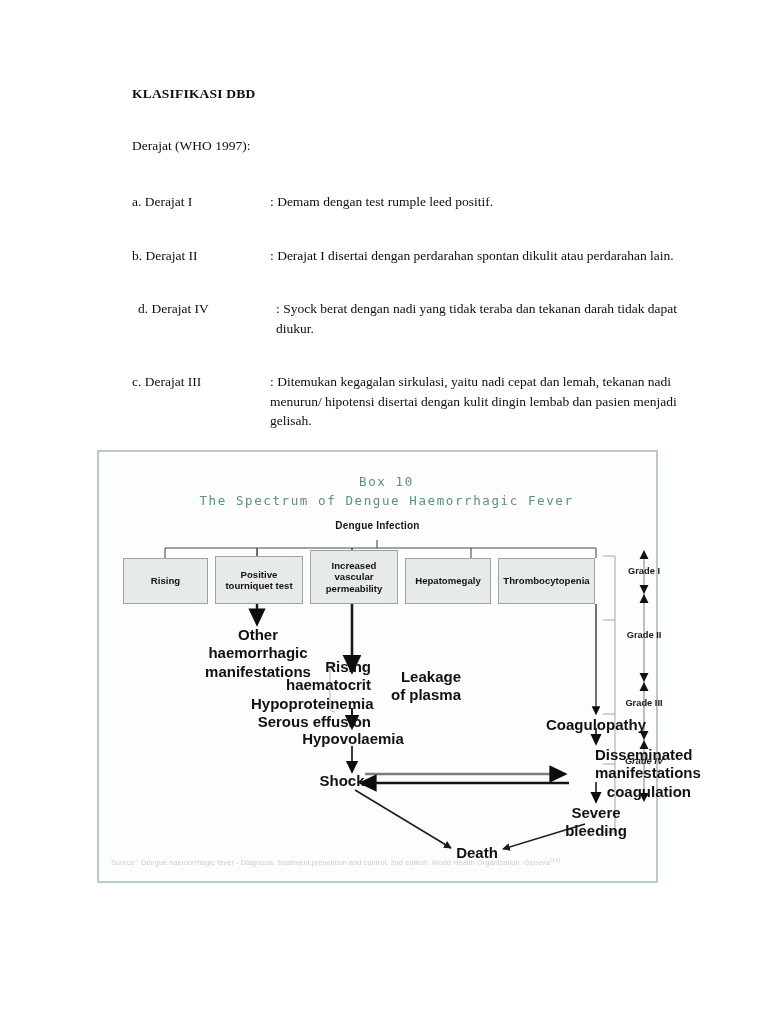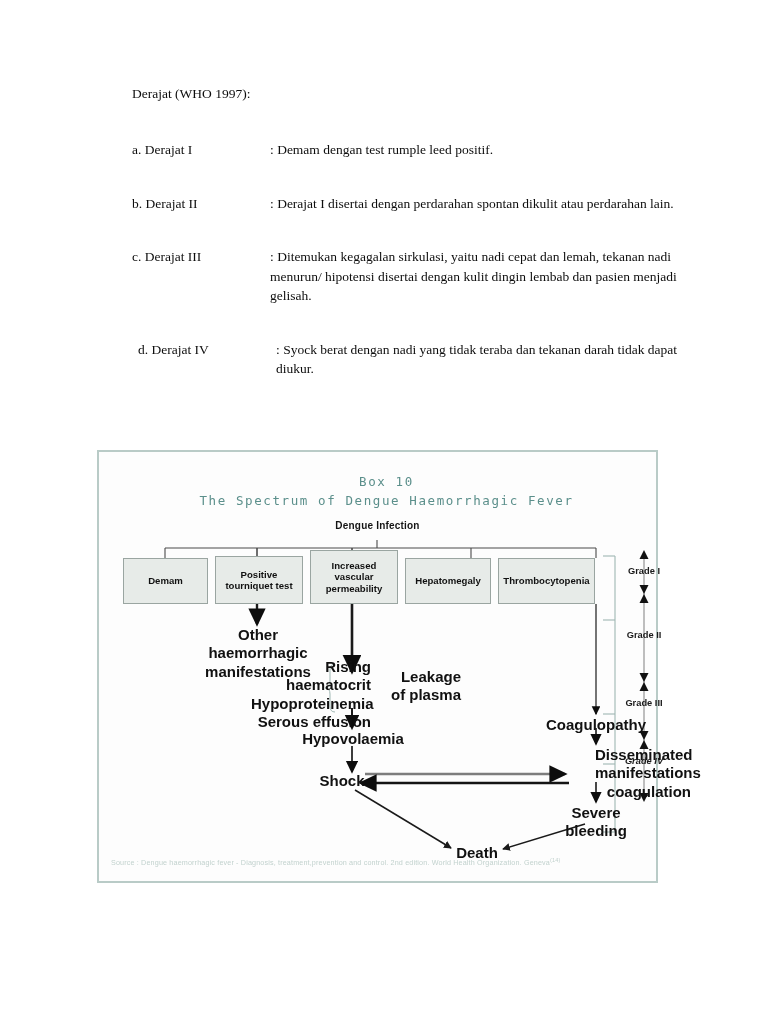--- a/index.html
+++ b/index.html
@@ -70,40 +70,41 @@
     font-size:7.2px;color:#c2d2ce;letter-spacing:.15px;white-space:nowrap;
   }
   .source .ref{font-size:5.6px;vertical-align:super;color:#c2d2ce;}
 </style>
 </head>
 <body>
 
 <div class="page">
 
   <div class="doc">
+    <div class="doc-title">KLASIFIKASI DBD</div>
     <div class="doc-sub">Derajat (WHO 1997):</div>
 
     <div class="grade-row">
       <div class="gl">a. Derajat I</div>
       <div class="gd">: Demam dengan test rumple leed positif.</div>
     </div>
 
     <div class="grade-row">
       <div class="gl">b. Derajat II</div>
       <div class="gd">: Derajat I disertai dengan perdarahan spontan dikulit atau perdarahan lain.</div>
     </div>
 
+    <div class="grade-row indent">
+      <div class="gl">d. Derajat IV</div>
+      <div class="gd">: Syock berat dengan nadi yang tidak teraba dan tekanan darah tidak dapat diukur.</div>
+    </div>
+
     <div class="grade-row">
       <div class="gl">c. Derajat III</div>
       <div class="gd">: Ditemukan kegagalan sirkulasi, yaitu nadi cepat dan lemah, tekanan nadi menurun/ hipotensi disertai dengan kulit dingin lembab dan pasien menjadi gelisah.</div>
-    </div>
-
-    <div class="grade-row indent">
-      <div class="gl">d. Derajat IV</div>
-      <div class="gd">: Syock berat dengan nadi yang tidak teraba dan tekanan darah tidak dapat diukur.</div>
     </div>
   </div>
 
   <div class="figure">
     <div class="fig-inner">
 
       <div class="box-title">
         <span>Box 10</span>
         <span class="l2">The Spectrum of Dengue Haemorrhagic Fever</span>
       </div>
@@ -172,21 +173,21 @@
         <path d="M545,230 L549.5,221 L540.5,221 z" fill="#111"></path>
         <path d="M545,230 L549.5,239 L540.5,239 z" fill="#111"></path>
 
         <path d="M545,288 L549.5,279 L540.5,279 z" fill="#111"></path>
         <path d="M545,288 L549.5,297 L540.5,297 z" fill="#111"></path>
 
         <path d="M545,350 L549.5,341 L540.5,341 z" fill="#111"></path>
       </svg>
 
       <div class="nodebox" style="left:24px;top:106px;width:85px;height:46px;">
-        <span>Demam</span>
+        <span>Rising</span>
       </div>
 
       <div class="nodebox" style="left:116px;top:104px;width:88px;height:48px;">
         <span>
           <span>Positive</span><br>
           <span>tourniquet test</span>
         </span>
       </div>
 
       <div class="nodebox" style="left:211px;top:98px;width:88px;height:54px;">

